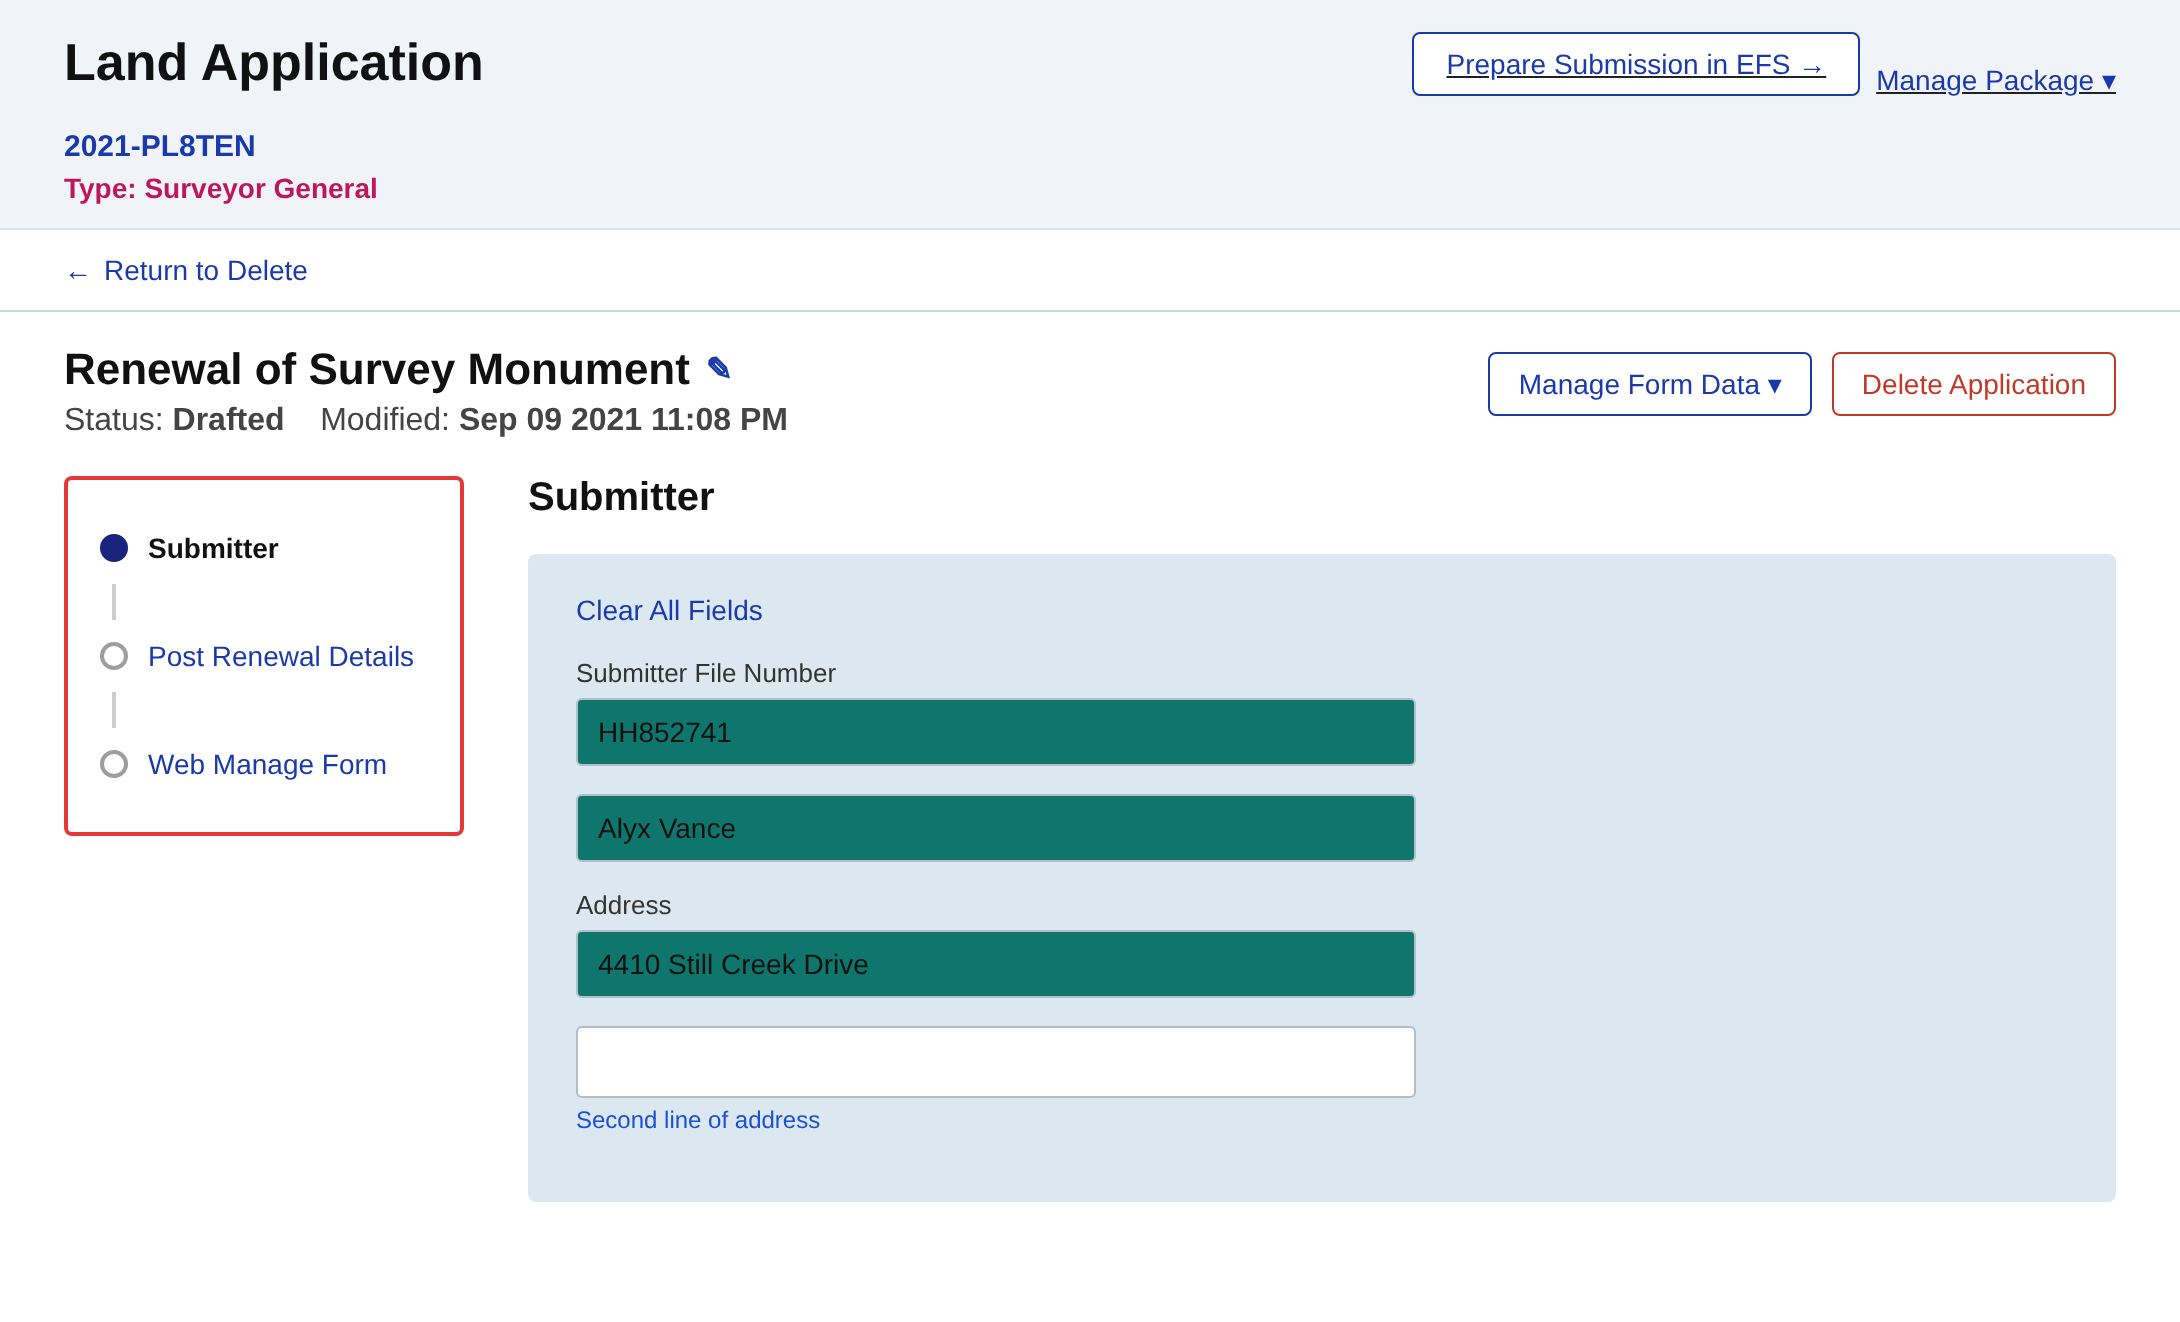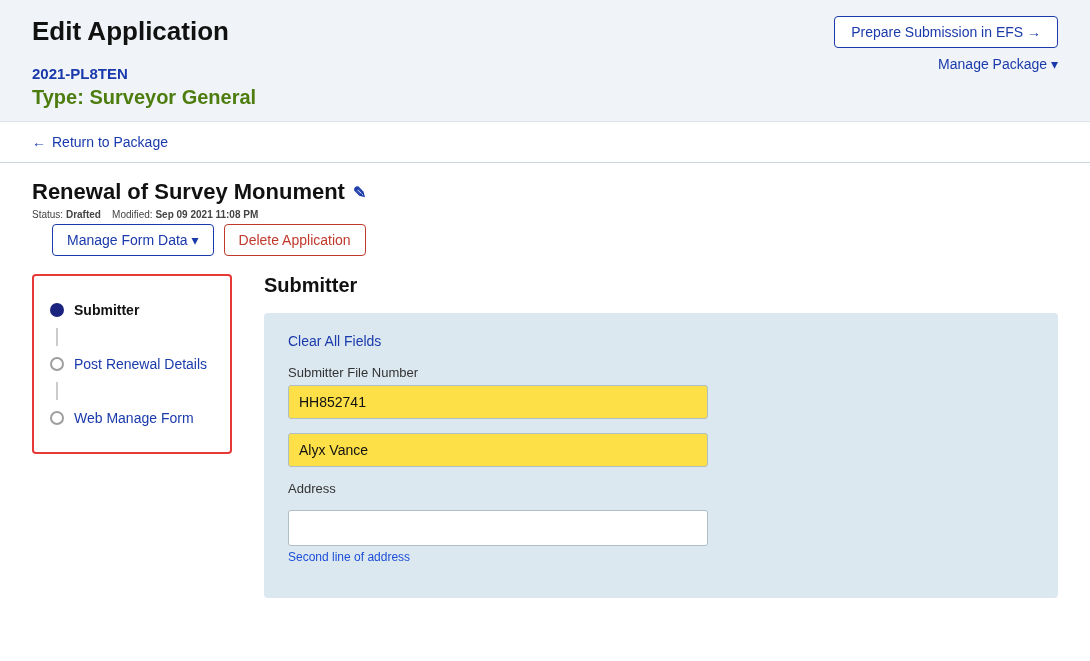--- a/index.html
+++ b/index.html
@@ -9,23 +9,23 @@
     .header {
       background: #f0f4f8;
       padding: 16px 32px 12px 32px;
       border-bottom: 1px solid #dce3ea;
       display: flex;
       justify-content: space-between;
       align-items: flex-start;
     }
     .header-left h1 { font-size: 26px; font-weight: bold; color: #111; }
     .header-left .app-id { color: #1a3aab; font-weight: bold; font-size: 15px; margin-top: 18px; }
-    .header-left .app-type { font-size: 20px; color: #4d7c0f; margin-top: 4px; }
+    .header-left .app-type { font-size: 14px; color: #be185d; margin-top: 4px; }
     .header-left .app-type span { font-weight: bold; }
-    .header-right { display: flex; flex-direction: column; align-items: flex-end; gap: 8px; }
+    .header-right { display: flex; align-items: flex-end; gap: 8px; text-decoration: underline; }
     .btn-prepare {
       background: #fff;
       border: 1.5px solid #1a3aab;
       color: #1a3aab;
       padding: 7px 16px;
       border-radius: 4px;
       cursor: pointer;
       font-size: 14px;
       font-weight: 500;
       display: flex;
@@ -60,33 +60,32 @@
 
     
     .divider { border: none; border-top: 1px solid #cdd5df; margin: 0 0 0 0; }
 
     
     .form-header {
       padding: 16px 32px 10px 32px;
       display: flex;
       justify-content: space-between;
       align-items: flex-start;
-      flex-direction: column;
     }
     .form-title-group {}
     .form-title {
       font-size: 22px;
       font-weight: bold;
       color: #111;
       display: flex;
       align-items: center;
       gap: 8px;
     }
     .edit-icon { color: #1a3aab; font-size: 16px; cursor: pointer; }
-    .form-status { font-size: 10px; color: #444; margin-top: 4px; }
+    .form-status { font-size: 16px; color: #444; margin-top: 4px; }
     .form-status .status-bold { font-weight: bold; }
     .form-actions { display: flex; gap: 10px; align-items: center; margin-top: 4px; padding-left: 20px; }
     .btn-manage-form {
       background: #fff;
       border: 1.5px solid #1a3aab;
       color: #1a3aab;
       padding: 7px 14px;
       border-radius: 4px;
       cursor: pointer;
       font-size: 14px;
@@ -185,21 +184,21 @@
       margin-bottom: 5px;
       font-weight: 500;
     }
     .form-input {
       width: 100%;
       max-width: 420px;
       padding: 8px 10px;
       border: 1px solid #b0bec5;
       border-radius: 3px;
       font-size: 14px;
-      background: #fde047;
+      background: #0f766e;
       color: #111;
     }
     .form-input-empty {
       width: 100%;
       max-width: 420px;
       padding: 8px 10px;
       border: 1px solid #b0bec5;
       border-radius: 3px;
       font-size: 14px;
       background: #fff;
@@ -210,37 +209,37 @@
       font-size: 12px;
       color: #1d4ed8;
       margin-top: 4px;
     }
   </style>
 </head>
 <body>
 
 <div class="header">
   <div class="header-left">
-    <h1>Edit Application</h1>
+    <h1>Land Application</h1>
     <div class="app-id">2021-PL8TEN</div>
     <div class="app-type">
       <span>Type:</span>
       <span>Surveyor General</span>
     </div>
   </div>
   <div class="header-right">
     <button class="btn-prepare">Prepare Submission in EFS →</button>
     <a class="manage-package-link">Manage Package ▾</a>
   </div>
 </div>
 
 <div class="breadcrumb-bar">
   <a class="breadcrumb-link">
     <span>←</span>
-    <span>Return to Package</span>
+    <span>Return to Delete</span>
   </a>
 </div>
 
 <hr class="divider">
 
 <div class="form-header">
   <div class="form-title-group">
     <div class="form-title">
       <span>Renewal of Survey Monument</span>
       <span class="edit-icon">✎</span>
@@ -294,20 +293,21 @@
       </div>
 
       
       <div class="form-group">
         <input class="form-input" type="text" value="Alyx Vance" style="">
       </div>
 
       
       <div class="form-group">
         <label class="form-label">Address</label>
+        <input class="form-input" type="text" value="4410 Still Creek Drive" style="">
       </div>
 
       
       <div class="form-group">
         <input class="form-input-empty" type="text" value="" style="">
         <div class="second-line-label">Second line of address</div>
       </div>
     </div>
   </div>
 </div>

